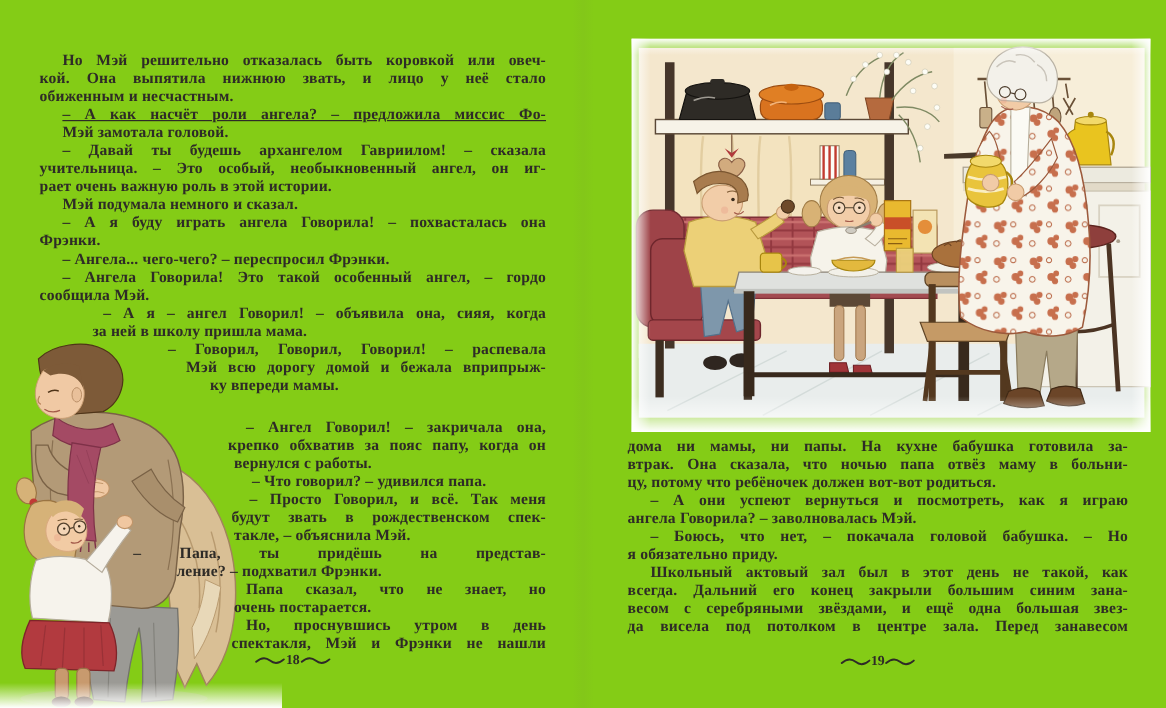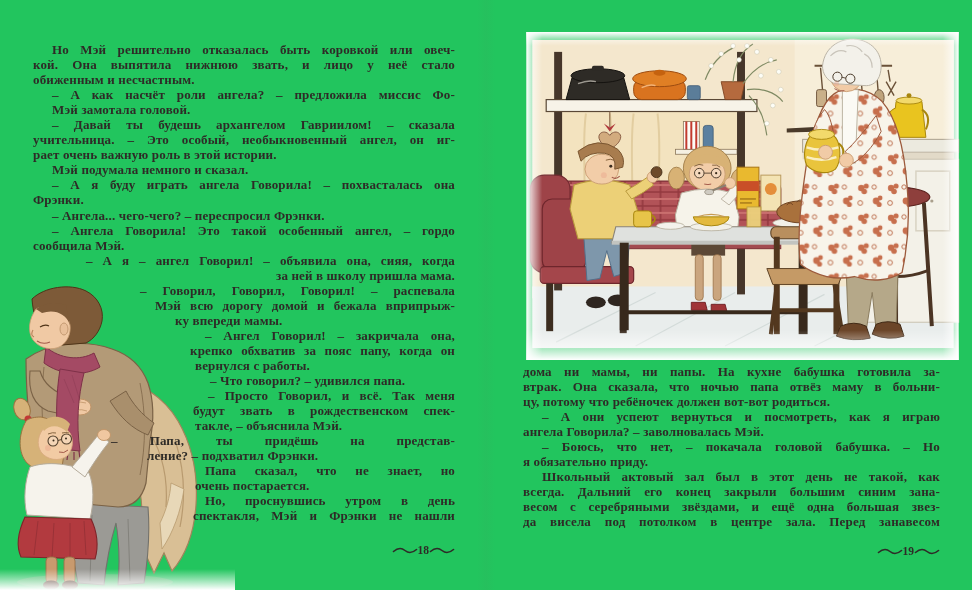--- a/index.html
+++ b/index.html
@@ -1,29 +1,29 @@
 <!DOCTYPE html>
 <html lang="ru"><head>
 <meta charset="utf-8">
 <style>
   html,body{margin:0;padding:0;background:#ffffff;}
-  .book{position:relative;width:972px;height:590px;background:#22c55e;overflow:hidden;
+  .book{position:relative;width:972px;height:590px;background:#84cc16;overflow:hidden;
         font-family:"Liberation Serif", serif;}
   .gutter{position:absolute;left:477px;top:0;width:18px;height:100%;
           background:linear-gradient(90deg,rgba(0,0,0,0),rgba(110,100,85,.05),rgba(0,0,0,0));}
   .page{position:absolute;top:0;width:486px;height:590px;}
   .page.left{left:0;}
   .page.right{left:486px;}
   .textcol{position:absolute;color:#2e2b27;font-weight:700;font-size:13px;line-height:15.05px;
            letter-spacing:.15px;}
   .left  .textcol{left:33px;top:42px;width:422px;}
   .right .textcol{left:37px;top:364px;width:417px;}
   .line{height:15.05px;white-space:nowrap;text-align:left;}
   .line.j{text-align:justify;text-align-last:justify;}
-  .pageno{position:absolute;display:flex;align-items:center;justify-content:flex-end;
+  .pageno{position:absolute;display:flex;align-items:center;justify-content:center;
           color:#2e2b27;font-weight:700;font-size:11.5px;}
   .left  .pageno{left:33px;top:544px;width:422px;}
   .right .pageno{left:37px;top:545px;width:417px;}
   .illus{position:absolute;}
   .illus-left{left:0;top:283px;width:235px;height:307px;}
   .illus-right{left:39px;top:32px;width:435px;height:328px;}
 </style>
 </head>
 <body>
 
@@ -95,37 +95,37 @@
         <ellipse cx="70" cy="302" rx="8" ry="4.5" fill="#4f3526"></ellipse>
       </g>
       <rect x="0" y="286" width="235" height="21" fill="url(#fadeW)"></rect>
     </svg>
 
     <div class="textcol">
 
     <div class="line j" style="margin-left: 19px;">Но Мэй решительно отказалась быть коровкой или овеч-</div>
         <div class="line j">кой. Она выпятила нижнюю звать, и лицо у неё стало</div>
         <div class="line">обиженным и несчастным.</div>
-        <div class="line j" style="margin-left: 19px;">– А как насчёт роли ангела? – предложила миссис Фо-</div>
+        <div class="line j" style="margin-left: 19px; text-decoration: underline;">– А как насчёт роли ангела? – предложила миссис Фо-</div>
         <div class="line" style="margin-left: 19px;">Мэй замотала головой.</div>
         <div class="line j" style="margin-left: 19px;">– Давай ты будешь архангелом Гавриилом! – сказала</div>
         <div class="line j">учительница. – Это особый, необыкновенный ангел, он иг-</div>
         <div class="line">рает очень важную роль в этой истории.</div>
         <div class="line" style="margin-left: 19px;">Мэй подумала немного и сказал.</div>
         <div class="line j" style="margin-left: 19px;">– А я буду играть ангела Говорила! – похвасталась она</div>
         <div class="line">Фрэнки.</div>
         <div class="line" style="margin-left: 19px;">– Ангела... чего-чего? – переспросил Фрэнки.</div>
         <div class="line j" style="margin-left: 19px;">– Ангела Говорила! Это такой особенный ангел, – гордо</div>
         <div class="line">сообщила Мэй.</div>
         <div class="line j" style="margin-left: 53px;">– А я – ангел Говорил! – объявила она, сияя, когда</div>
-        <div class="line" style="margin-left: 70px; text-align: right;">за ней в школу пришла мама.</div>
+        <div class="line" style="margin-left: 44px;">за ней в школу пришла мама.</div>
         <div class="line j" style="margin-left: 107px;">– Говорил, Говорил, Говорил! – распевала</div>
         <div class="line j" style="margin-left: 122px;">Мэй всю дорогу домой и бежала вприпрыж-</div>
         <div class="line" style="margin-left: 142px;">ку впереди мамы.</div>
-        <div class="line j" style="margin-left: 172px;">– Ангел Говорил! – закричала она,</div>
+        <div class="line j" style="margin-left: 172px; margin-top: 20px;">– Ангел Говорил! – закричала она,</div>
         <div class="line j" style="margin-left: 157px;">крепко обхватив за пояс папу, когда он</div>
         <div class="line" style="margin-left: 162px;">вернулся с работы.</div>
         <div class="line" style="margin-left: 177px;">– Что говорил? – удивился папа.</div>
         <div class="line j" style="margin-left: 175px;">– Просто Говорил, и всё. Так меня</div>
         <div class="line j" style="margin-left: 160px;">будут звать в рождественском спек-</div>
         <div class="line" style="margin-left: 162px;">такле, – объяснила Мэй.</div>
         <div class="line j" style="margin-left: 78px;">– Папа, ты придёшь на представ-</div>
         <div class="line" style="margin-left: 114px;">ление? – подхватил Фрэнки.</div>
         <div class="line j" style="margin-left: 172px;">Папа сказал, что не знает, но</div>
         <div class="line" style="margin-left: 162px;">очень постарается.</div>

